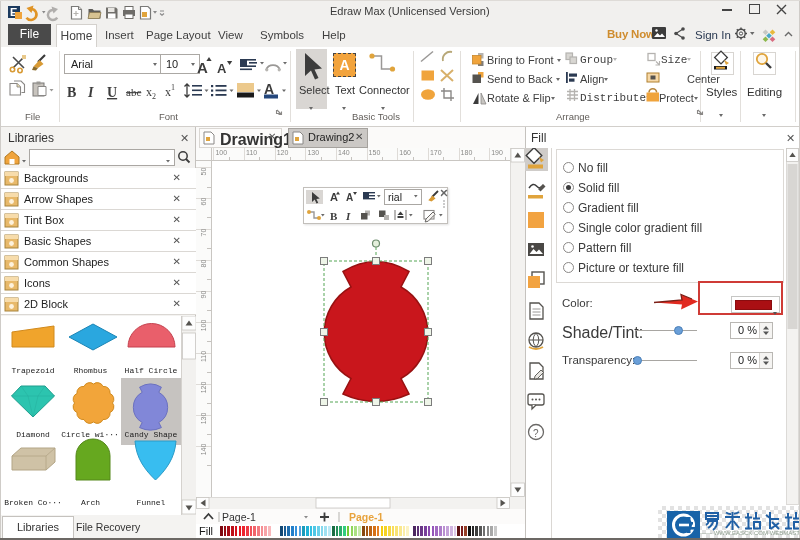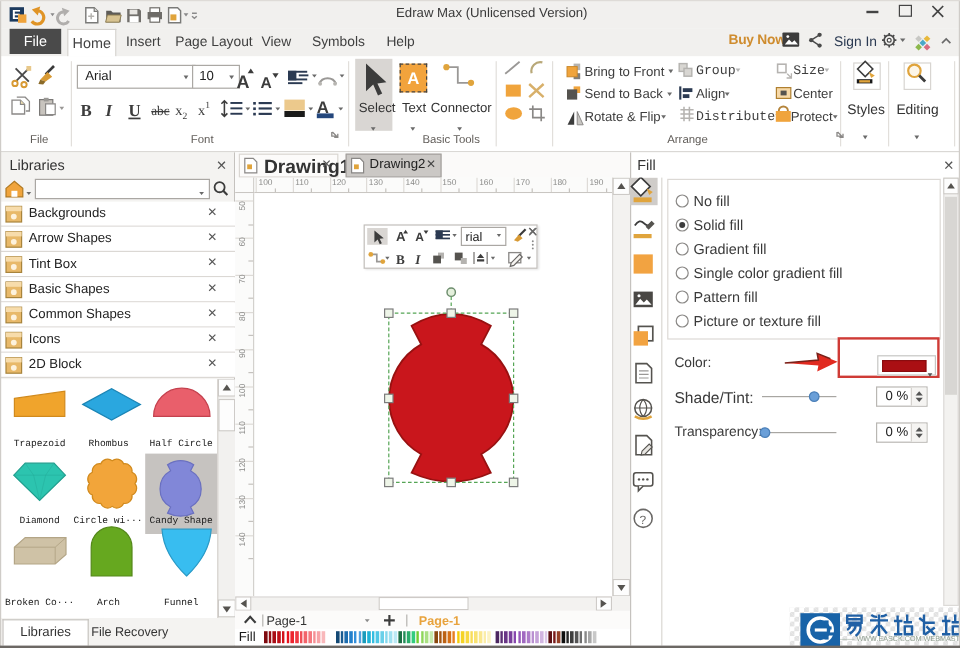--- a/index.html
+++ b/index.html
@@ -265,21 +265,21 @@
 <div class="ab" style="left:359px;top:84px;width:50px;font-size:11px;color:#333;text-align:center;">Connector</div>
 <div class="ab" style="left:381px;top:98px;"><span class="carS"></span></div>
 
 <div class="rbtn" style="left:487px;top:54px;">Bring to Front <span class="carS"></span></div>
 <div class="rbtn" style="left:487px;top:73px;">Send to Back <span class="carS"></span></div>
 <div class="rbtn" style="left:487px;top:92px;">Rotate &amp; Flip<span class="carS"></span></div>
 <div class="rbtn gray" style="left:580px;top:54px;">Group<span class="carS" style="border-top-color:#b5b5b5;"></span></div>
 <div class="rbtn" style="left:580px;top:73px;">Align<span class="carS"></span></div>
 <div class="rbtn gray" style="left:580px;top:92px;">Distribute<span class="carS" style="border-top-color:#b5b5b5;"></span></div>
 <div class="rbtn gray" style="left:661px;top:54px;">Size<span class="carS" style="border-top-color:#b5b5b5;"></span></div>
-<div class="rbtn" style="left:661px;top:73px;">Center</div>
+<div class="rbtn" style="left:687px;top:73px;">Center</div>
 <div class="rbtn" style="left:659px;top:92px;">Protect<span class="carS"></span></div>
 
 <div class="ab" style="left:711px;top:52px;width:21px;height:21px;border:1px solid #d8d5d1;"></div>
 <div class="ab" style="left:753px;top:52px;width:21px;height:21px;border:1px solid #d8d5d1;"></div>
 <div class="ab" style="left:706px;top:86px;font-size:11.5px;color:#333;">Styles</div>
 <div class="ab" style="left:719px;top:105px;"><span class="carS"></span></div>
 <div class="ab" style="left:747px;top:86px;font-size:11.5px;color:#333;">Editing</div>
 <div class="ab" style="left:762px;top:105px;"><span class="carS"></span></div>
 
 <div class="ab" style="left:0;top:127px;width:196px;height:411px;background:#f4f3f1;border-right:1px solid #c5c2be;box-sizing:border-box;"></div>
@@ -678,21 +678,21 @@
 <div class="ab rlbl" style="left:562px;top:297px;font-size:11.5px;">Color:</div>
 <div class="ab" style="left:698px;top:281px;width:85px;height:34px;border:2px solid #cf3b36;box-sizing:border-box;background:#fff;"></div>
 <svg class="ab" style="left:650px;top:288px;" width="50" height="28">
   <path d="M4 14.5 L32 12 L31 6.5 L48 13.5 L31 21.5 L32 16.5 Z" fill="#e12a20"></path>
   <path d="M4 14.5 L32 12 L31 6.5 L42 11" fill="none" stroke="#7a2018" stroke-width="1.3"></path>
 </svg>
 <div class="ab" style="left:731px;top:296px;width:49px;height:17px;border:1px solid #c6c6c4;box-sizing:border-box;background:#fff;"></div>
 <div class="ab" style="left:735px;top:300px;width:37px;height:10px;background:#aa0f13;border:1px solid #8a0c0f;box-sizing:border-box;"></div>
 <div class="ab" style="left:773px;top:303px;"><span class="carS" style="border-top-color:#555;"></span></div>
 
-<div class="ab rlbl" style="left:562px;top:324px;font-size:13px;">Shade/Tint:</div>
+<div class="ab rlbl" style="left:562px;top:324px;font-size:16px;">Shade/Tint:</div>
 <div class="ab" style="left:635px;top:330px;width:62px;height:1px;background:#a8a6a2;"></div>
 <div class="ab" style="left:674px;top:326px;width:9px;height:9px;border-radius:50%;background:#6a9fd8;border:1px solid #4a7fb8;box-sizing:border-box;"></div>
 <div class="spin" style="left:730px;top:322px;">0 %</div>
 
 <div class="ab rlbl" style="left:562px;top:354px;font-size:11.5px;">Transparency:</div>
 <div class="ab" style="left:635px;top:360px;width:62px;height:1px;background:#a8a6a2;"></div>
 <div class="ab" style="left:633px;top:356px;width:9px;height:9px;border-radius:50%;background:#6a9fd8;border:1px solid #4a7fb8;box-sizing:border-box;"></div>
 <div class="spin" style="left:730px;top:352px;">0 %</div>
 <svg class="ab" style="left:759px;top:322px;" width="14" height="47">
   <path d="M7 4 l3 3.5 h-6 z" fill="#555"></path>

